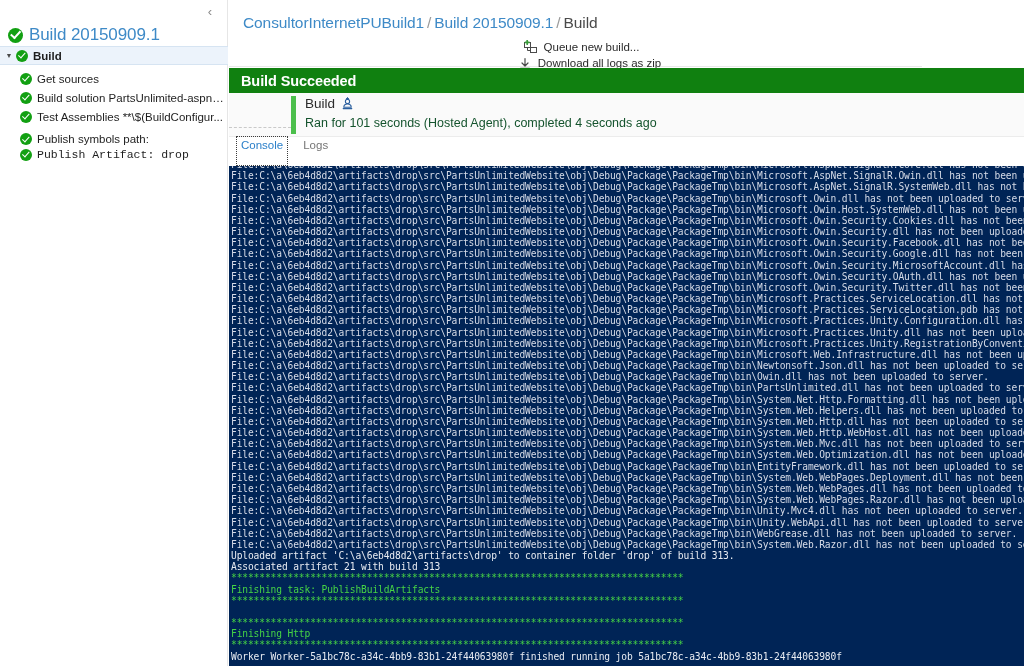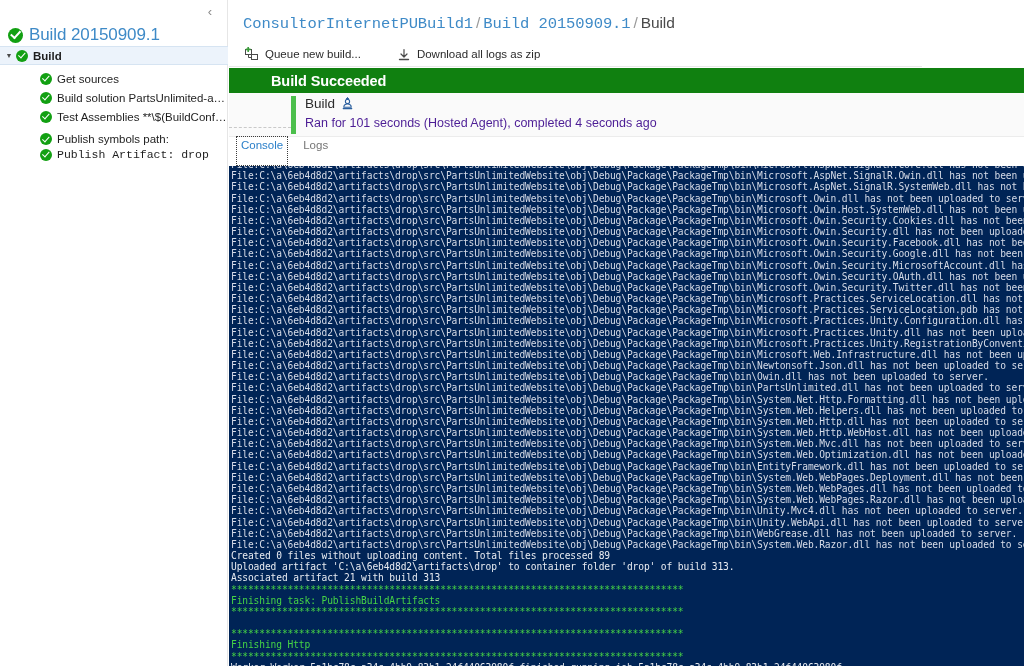--- a/index.html
+++ b/index.html
@@ -83,21 +83,21 @@
     font-size: 7px;
     color: #4a4a4a;
     flex: 0 0 14px;
     user-select: none;
   }
   .tree-row .row-label {
     margin-left: 5px;
     overflow: hidden;
     text-overflow: ellipsis;
   }
-  .tree-row.child { padding-left: 40px; }
+  .tree-row.child { padding-left: 20px; }
   .tree-row.root  { padding-left: 2px; }
 
   
   .chk {
     position: relative;
     display: inline-block;
     flex: 0 0 auto;
     border-radius: 50%;
     background: #12a012;
   }
@@ -129,34 +129,34 @@
     left: 14px; top: 14px;
     font-size: 15.5px;
     color: #6d6d6d;
     white-space: nowrap;
     letter-spacing: -0.1px;
   }
   #breadcrumb a {
     color: #3e8ac7;
     text-decoration: none;
     cursor: pointer;
-    font-family: Liberation Mono, monospace;
   }
   #breadcrumb .sep { color: #9a9a9a; margin: 0 3px; }
   #breadcrumb .cur { color: #4a4a4a; }
 
   #toolbar {
     position: absolute;
     left: 0; top: 40px;
     width: 693px;
     height: 27px;
     display: flex;
-    align-items: flex-end;
+    align-items: center;
     border-bottom: 1px solid #e9e9e9;
     box-sizing: border-box;
+    flex-direction: column;
   }
   .tb-btn {
     display: flex;
     align-items: center;
     height: 22px;
     font-size: 11.5px;
     color: #2b2b2b;
     cursor: pointer;
     white-space: nowrap;
     padding: 0 4px;
@@ -175,21 +175,21 @@
     width: 795px;
     height: 25px;
     background: #108010;
     display: flex;
     align-items: center;
   }
   #banner .banner-text {
     color: #ffffff;
     font-size: 14.5px;
     font-weight: bold;
-    margin-left: 42px;
+    margin-left: 12px;
     letter-spacing: -0.1px;
   }
 
   #buildinfo {
     position: absolute;
     left: 0; top: 93px;
     width: 795px;
     height: 44px;
     background: #fafafa;
     border-bottom: 1px solid #ececec;
@@ -212,21 +212,21 @@
     left: 76px; top: 3px;
     font-size: 13.5px;
     color: #2b2b2b;
     display: flex;
     align-items: center;
   }
   #buildinfo .bi-sub {
     position: absolute;
     left: 76px; top: 23px;
     font-size: 12.5px;
-    color: #4c1d95;
+    color: #14532d;
     white-space: nowrap;
   }
 
   #tabs {
     position: absolute;
     left: 0; top: 137px;
     width: 795px;
     height: 28px;
     display: flex;
     padding-left: 8px;
@@ -405,21 +405,20 @@
           <div class="logline">File:C:\a\6eb4d8d2\artifacts\drop\src\PartsUnlimitedWebsite\obj\Debug\Package\PackageTmp\bin\System.Web.Mvc.dll has not been uploaded to server.</div>
           <div class="logline">File:C:\a\6eb4d8d2\artifacts\drop\src\PartsUnlimitedWebsite\obj\Debug\Package\PackageTmp\bin\System.Web.Optimization.dll has not been uploaded to server.</div>
           <div class="logline">File:C:\a\6eb4d8d2\artifacts\drop\src\PartsUnlimitedWebsite\obj\Debug\Package\PackageTmp\bin\EntityFramework.dll has not been uploaded to server.</div>
           <div class="logline">File:C:\a\6eb4d8d2\artifacts\drop\src\PartsUnlimitedWebsite\obj\Debug\Package\PackageTmp\bin\System.Web.WebPages.Deployment.dll has not been uploaded to server.</div>
           <div class="logline">File:C:\a\6eb4d8d2\artifacts\drop\src\PartsUnlimitedWebsite\obj\Debug\Package\PackageTmp\bin\System.Web.WebPages.dll has not been uploaded to server.</div>
           <div class="logline">File:C:\a\6eb4d8d2\artifacts\drop\src\PartsUnlimitedWebsite\obj\Debug\Package\PackageTmp\bin\System.Web.WebPages.Razor.dll has not been uploaded to server.</div>
           <div class="logline">File:C:\a\6eb4d8d2\artifacts\drop\src\PartsUnlimitedWebsite\obj\Debug\Package\PackageTmp\bin\Unity.Mvc4.dll has not been uploaded to server.</div>
           <div class="logline">File:C:\a\6eb4d8d2\artifacts\drop\src\PartsUnlimitedWebsite\obj\Debug\Package\PackageTmp\bin\Unity.WebApi.dll has not been uploaded to server.</div>
           <div class="logline">File:C:\a\6eb4d8d2\artifacts\drop\src\PartsUnlimitedWebsite\obj\Debug\Package\PackageTmp\bin\WebGrease.dll has not been uploaded to server.</div>
           <div class="logline">File:C:\a\6eb4d8d2\artifacts\drop\src\PartsUnlimitedWebsite\obj\Debug\Package\PackageTmp\bin\System.Web.Razor.dll has not been uploaded to server.</div>
-          <div class="logline white">Created 0 files without uploading content. Total files processed 89</div>
           <div class="logline white">Uploaded artifact 'C:\a\6eb4d8d2\artifacts\drop' to container folder 'drop' of build 313.</div>
           <div class="logline white">Associated artifact 21 with build 313</div>
           <div class="logline green">********************************************************************************</div>
           <div class="logline green">Finishing task: PublishBuildArtifacts</div>
           <div class="logline green">********************************************************************************</div>
           <div class="logline white"> </div>
           <div class="logline green">********************************************************************************</div>
           <div class="logline green">Finishing Http</div>
           <div class="logline green">********************************************************************************</div>
           <div class="logline white">Worker Worker-5a1bc78c-a34c-4bb9-83b1-24f44063980f finished running job 5a1bc78c-a34c-4bb9-83b1-24f44063980f</div>

